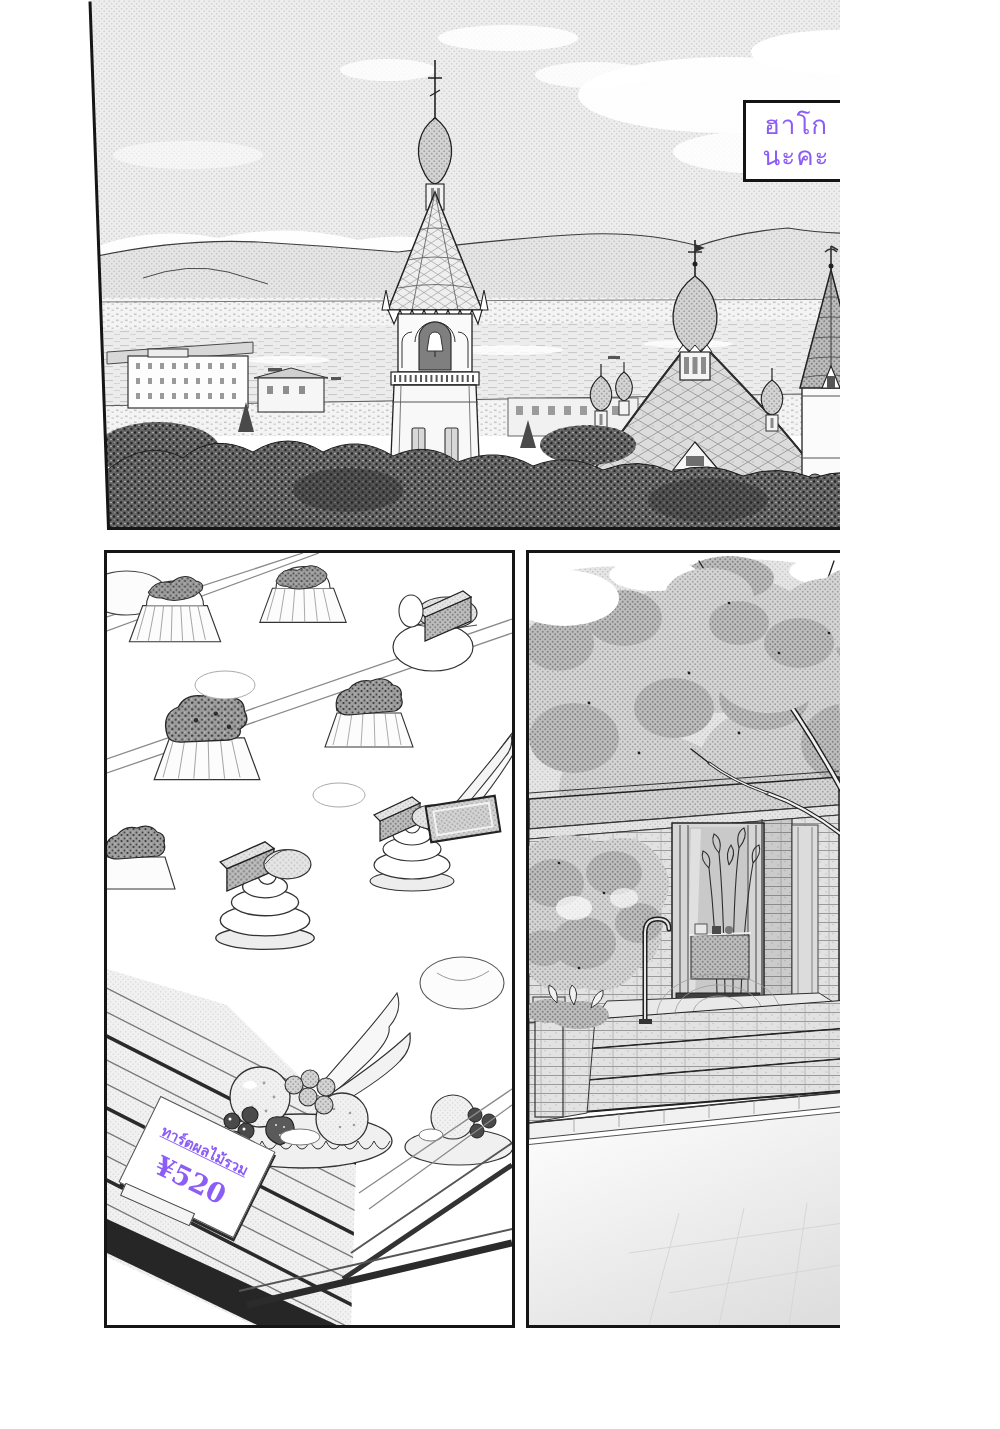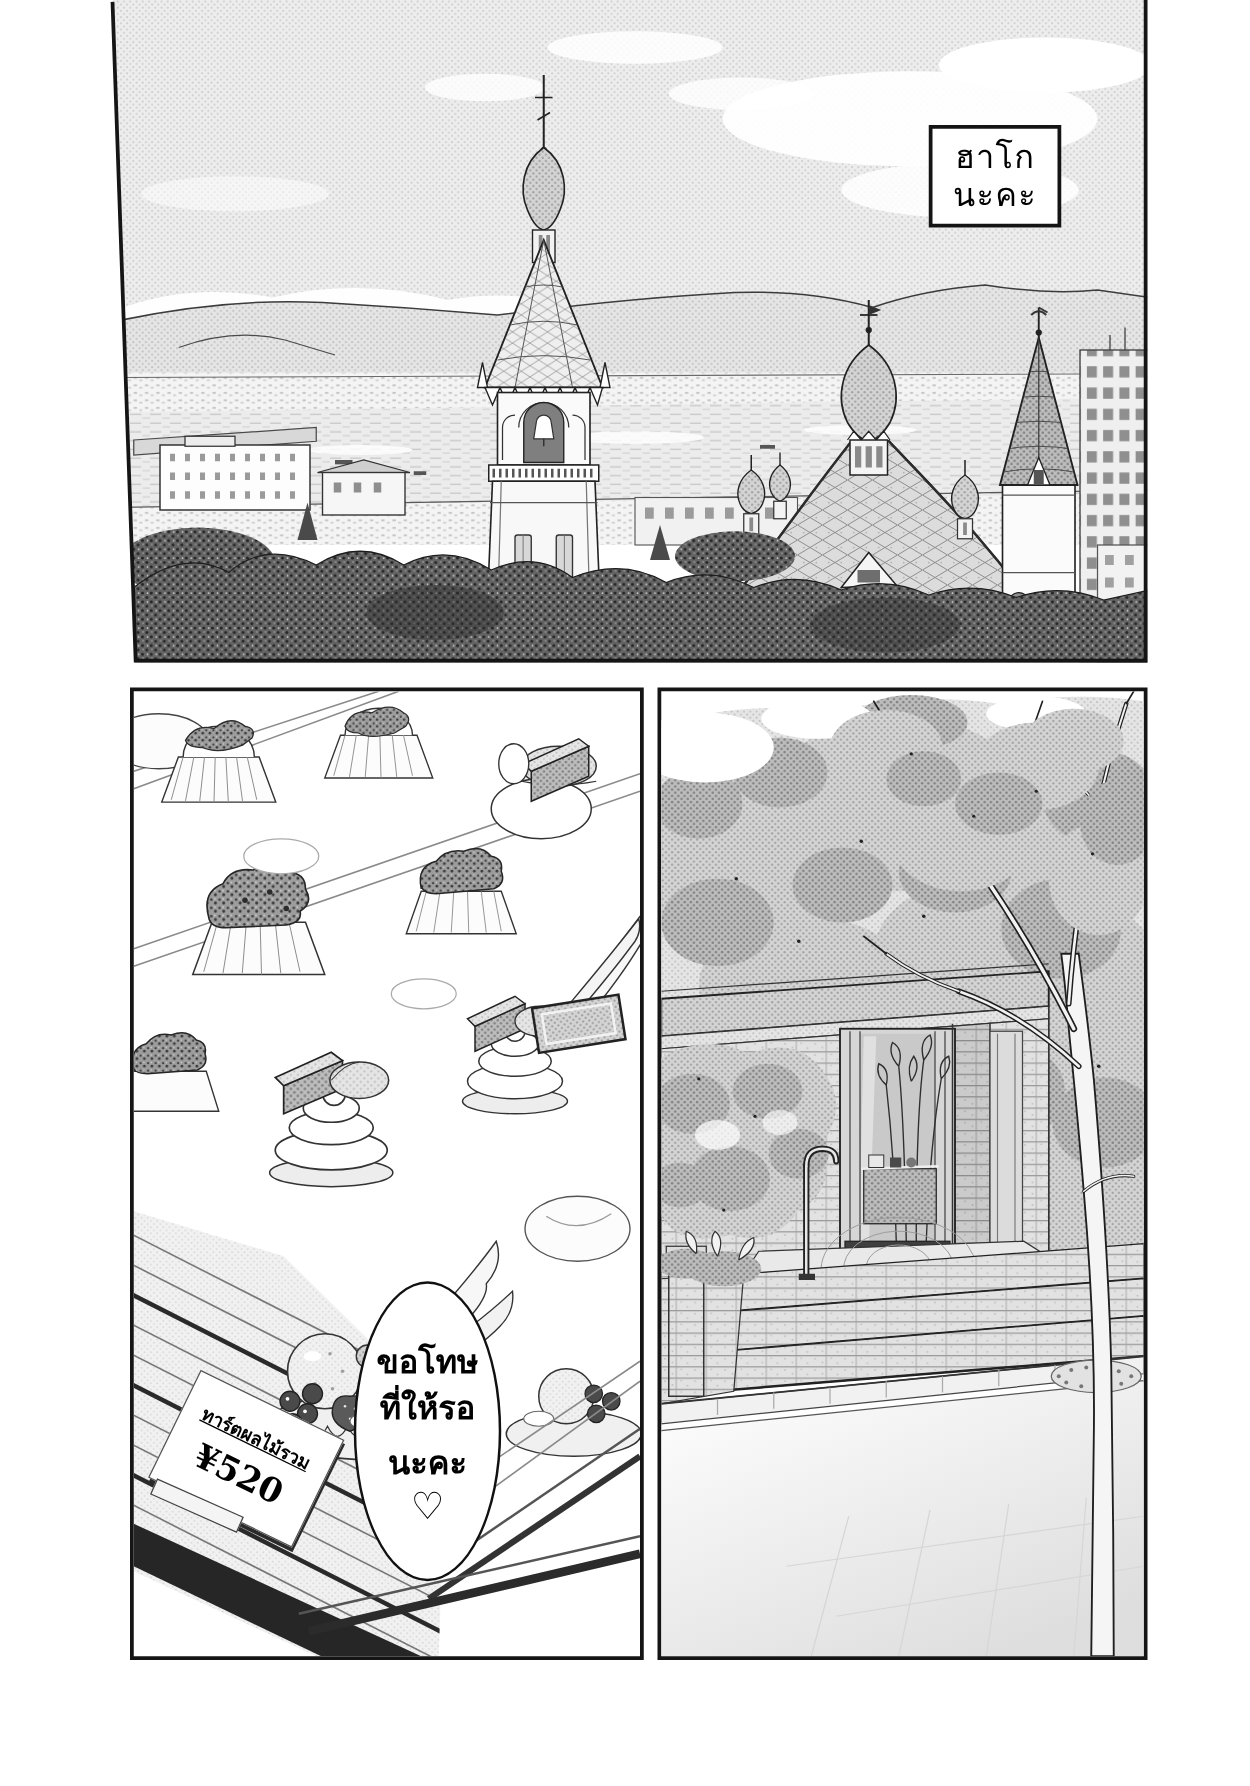--- a/index.html
+++ b/index.html
@@ -1,17 +1,17 @@
 <!DOCTYPE html>
 <html><head>
 <meta charset="utf-8">
 <style>
   html,body{margin:0;padding:0;background:#ffffff;}
-  .page{position:relative;width:1000px;height:1429px;background:#ffffff;overflow:hidden;
-        font-family:"Liberation Sans","DejaVu Sans",sans-serif;color:#000000;text-decoration:underline;}
+  .page{position:relative;width:840px;height:1429px;background:#ffffff;overflow:hidden;
+        font-family:"Liberation Sans","DejaVu Sans",sans-serif;color:#8b5cf6;text-decoration:underline;}
   .panel{position:absolute;background:#ffffff;overflow:hidden;}
   .panel.bordered{border:3px solid #151515;box-sizing:border-box;}
   #panel-cityscape{left:88px;top:0;width:832px;height:532px;}
   #panel-bakery{left:104px;top:550px;width:411px;height:778px;}
   #panel-entrance{left:526px;top:550px;width:392px;height:778px;}
   svg{display:block;}
   
   .loc-box{position:absolute;left:655px;top:100px;width:100px;height:76px;background:#ffffff;
            border:3px solid #141414;display:flex;flex-direction:column;align-items:center;justify-content:center;
            line-height:1.18;font-size:26px;letter-spacing:1px;}
@@ -507,26 +507,20 @@
         <path d="M236,726 L405,612" stroke="#333333" stroke-width="5"></path>
         <path d="M132,738 L405,676" stroke="#555555" stroke-width="2"></path>
         <path d="M140,752 L405,690" stroke="#2b2b2b" stroke-width="7"></path>
       </g>
     </svg>
     <div class="price-sign">
       <div class="product">ทาร์ตผลไม้รวม</div>
       <div class="price">¥520</div>
       <div class="stand"></div>
     </div>
-    <div class="bubble">
-      <div class="l1">ขอโทษ</div>
-      <div class="l2">ที่ให้รอ</div>
-      <div class="l3">นะคะ</div>
-      <div class="heart">♡</div>
-    </div>
   </div>
 
   <div class="panel bordered" id="panel-entrance">
     <svg width="386" height="772" viewBox="0 0 386 772">
 
       <g>
         <path d="M0,30 Q60,5 130,18 Q200,0 270,10 Q330,0 386,8 L386,330 Q320,360 270,340 Q200,370 140,345 Q70,330 0,310 Z" fill="url(#ht25)"></path>
         <g fill="url(#ht40)">
           <ellipse cx="70" cy="130" rx="95" ry="75"></ellipse>
             <ellipse cx="190" cy="90" rx="105" ry="70"></ellipse>

